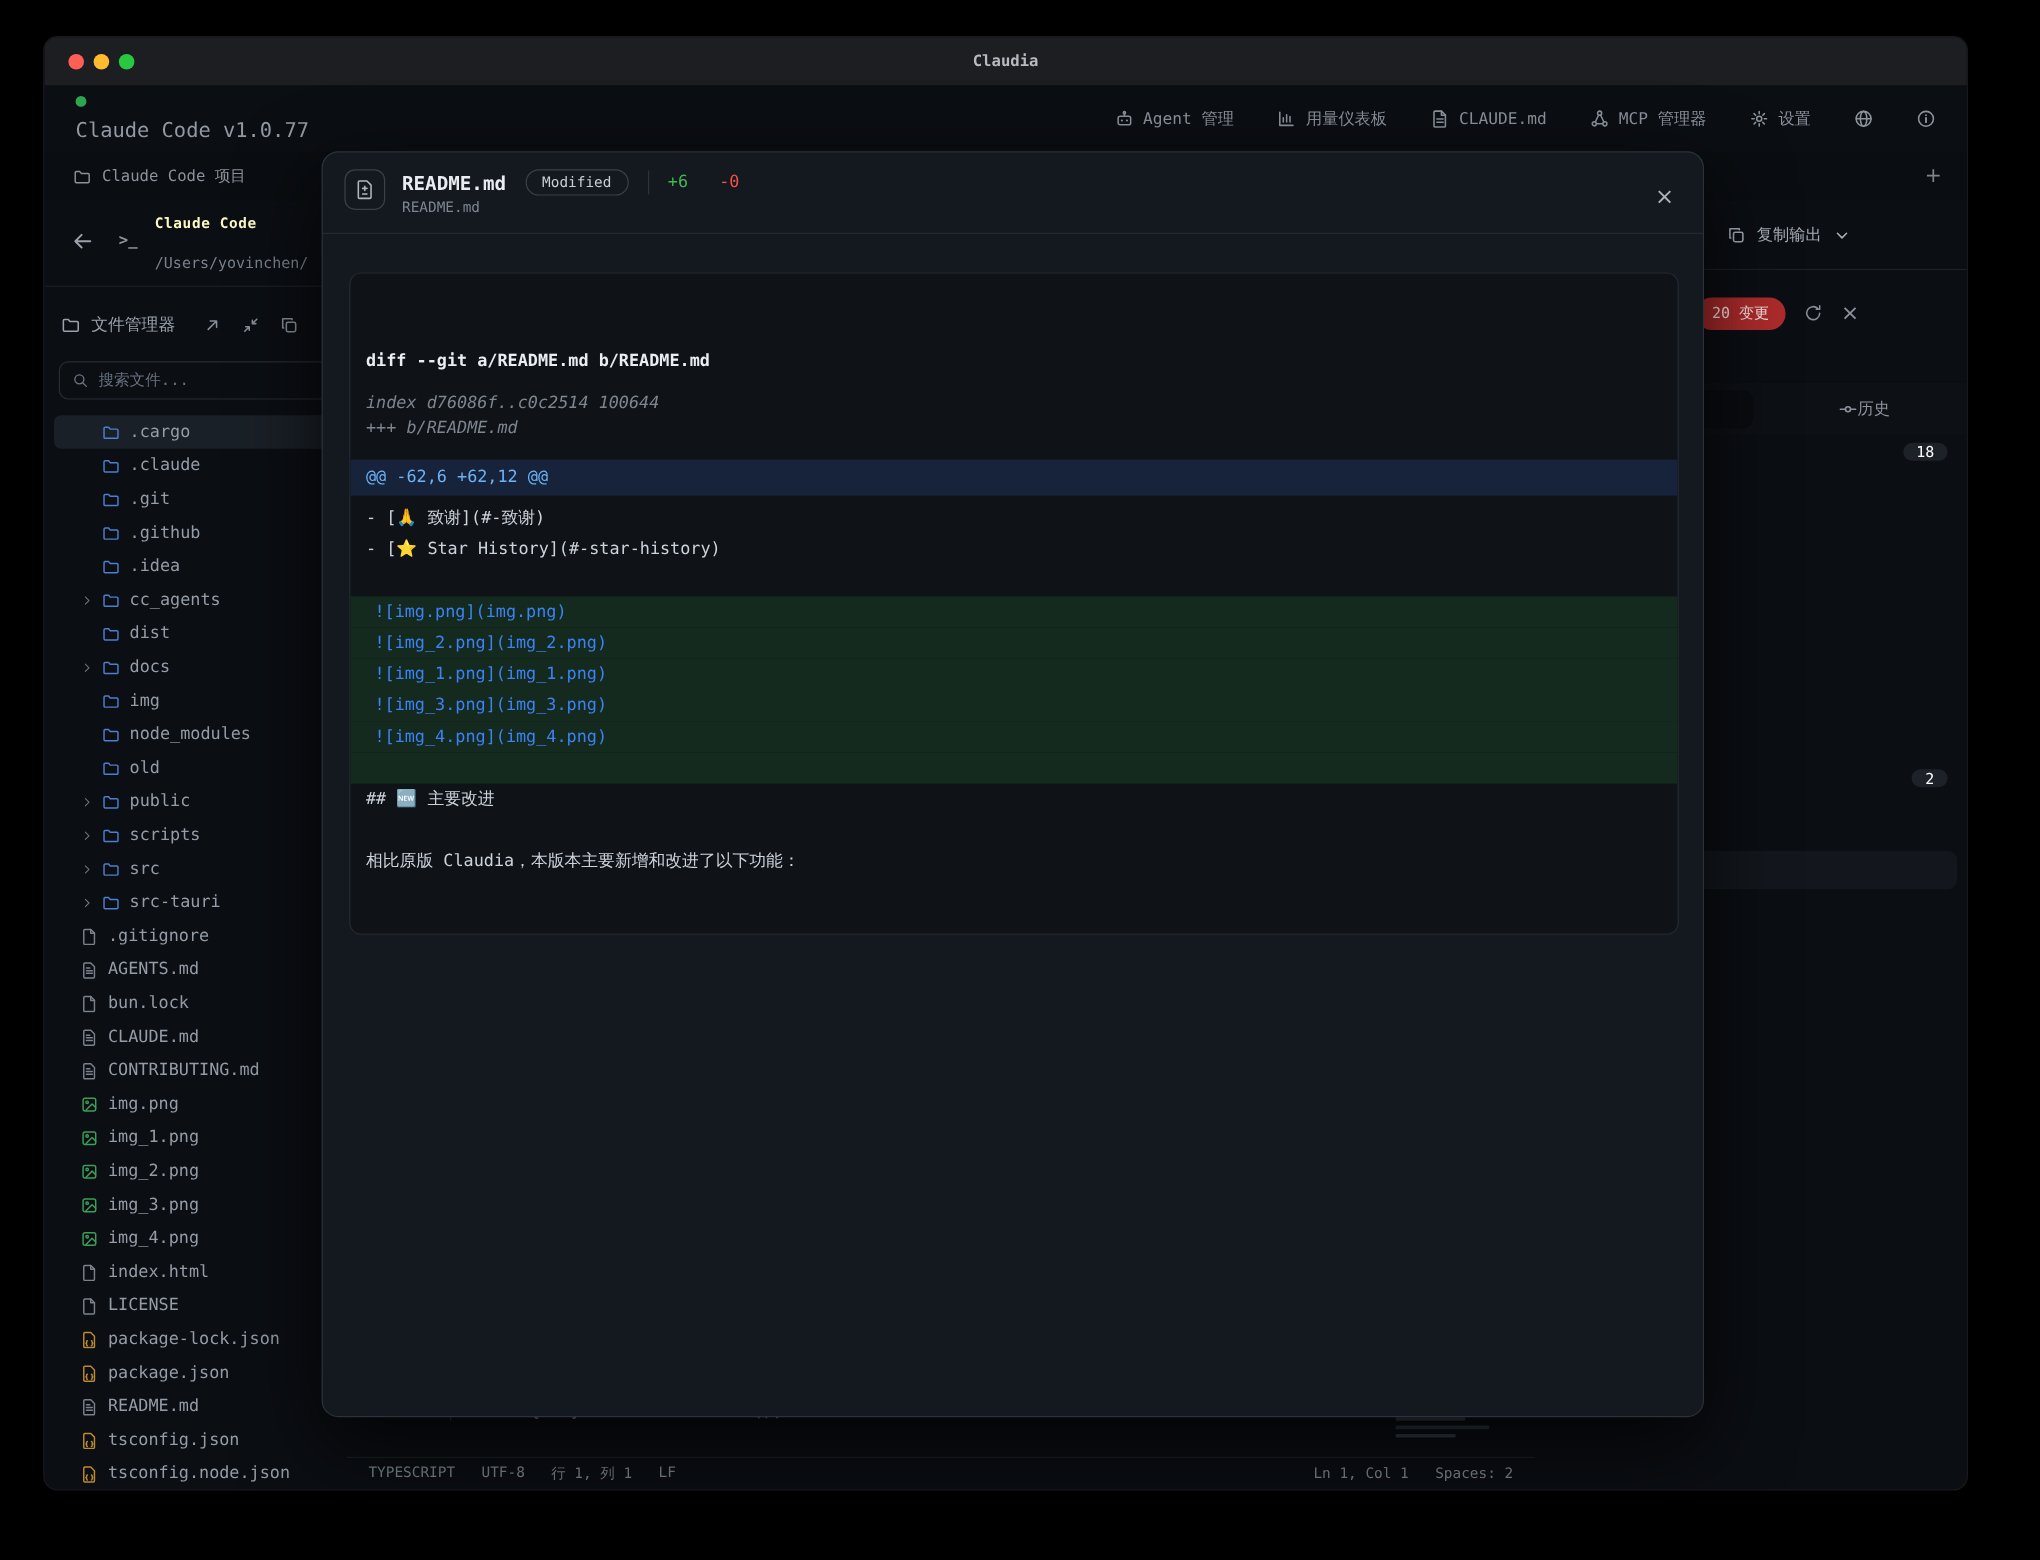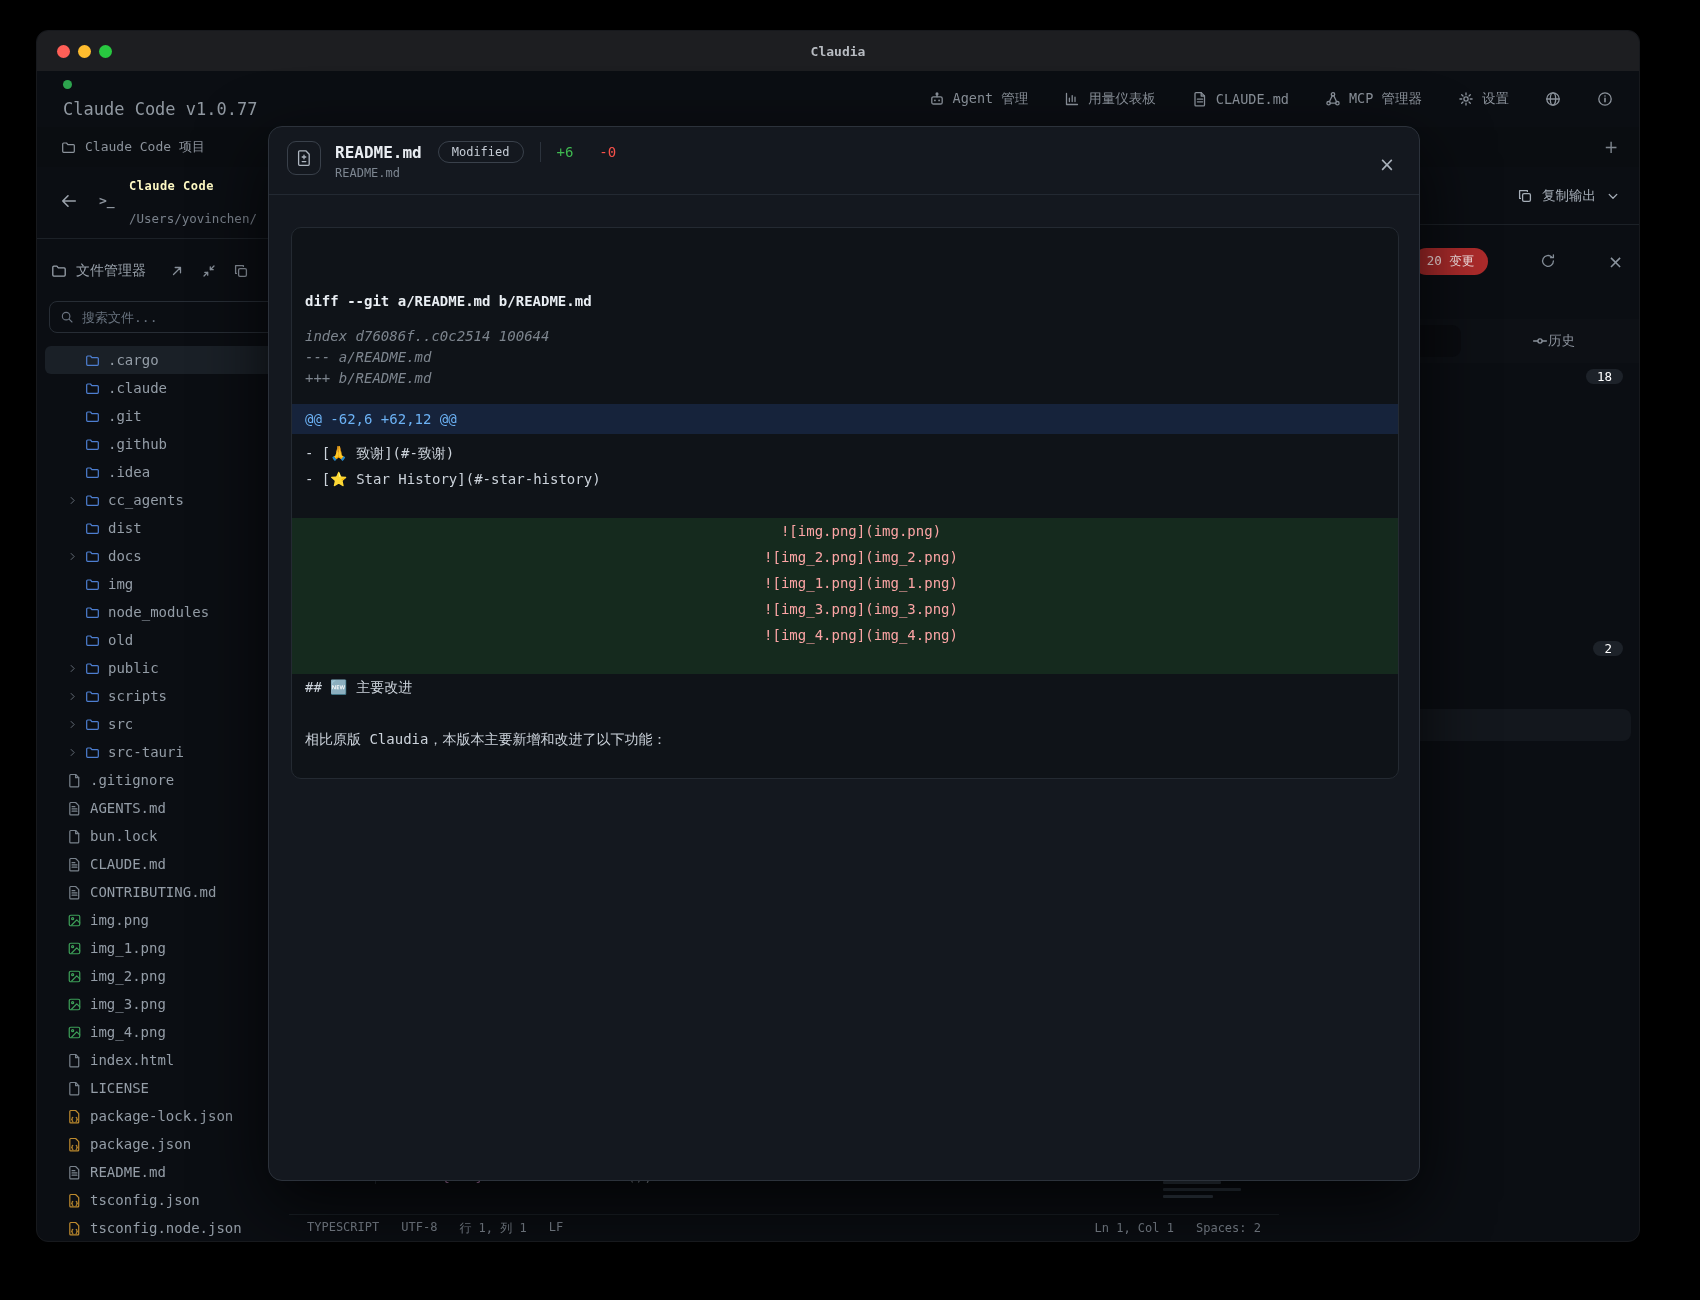--- a/index.html
+++ b/index.html
@@ -61,21 +61,21 @@
   .trow .ficon { width:16px; height:16px; margin-right:7px; display:flex; align-items:center; }
   .trow .ficon svg { width:15px; height:15px; }
   .ficon.folder { color:#4d7ed0; }
   .ficon.file { color:#79828c; }
   .ficon.doc { color:#79828c; }
   .ficon.image { color:#3d9e58; }
   .ficon.json { color:#bd8a2e; }
 
   
   #rpanel { position:absolute; left:1240px; top:136px; width:364px; bottom:62px; }
-  .rp-row { position:absolute; left:0; width:100%; display:flex; align-items:center; justify-content:space-between; color:#848d97; }
+  .rp-row { position:absolute; left:0; width:100%; display:flex; align-items:center; justify-content:center; color:#848d97; }
   #rp-toolbar { top:0; height:58px; padding-right:20px; gap:25px; border-bottom:1px solid #1c2127; }
   #rp-toolbar svg { width:17px; height:17px; }
   #copy-output { display:flex; align-items:center; gap:9px; color:#a6aeb8; font-size:13.5px; }
   #copy-output svg { width:16px; height:16px; }
   #rp-actions { top:58px; height:72px; padding-right:18px; gap:15px; }
   #rp-actions svg { width:16px; height:16px; }
   #changes-badge { background:#ad2b2b; color:#f7e3e3; font-size:12.5px; border-radius:999px;
     padding:5px 14px; display:flex; align-items:center; }
   .xlg { font-size:18px; color:#8a939d; font-family:"DejaVu Sans","Liberation Sans",sans-serif; }
   #rp-tabs { top:152px; height:44px; background:#0d1015; }
@@ -120,21 +120,21 @@
   #del-count { color:#f85149; font-size:14px; margin-left:10px; }
   #modal-close { position:absolute; right:24px; top:26px; font-size:19px; color:#aab2bc;
     font-family:"DejaVu Sans","Liberation Sans",sans-serif; }
 
   #diff-card { position:absolute; left:22px; top:100px; width:1108px; height:552px;
     background:#0f1318; border:1px solid #242a32; border-radius:10px; overflow:hidden; padding-top:60px; }
   .dline { font-size:14px; line-height:26px; padding-left:13px; color:#ccd3db; white-space:pre; }
   .dline.header { font-weight:700; color:#e9eef3; margin-bottom:12px; }
   .dline.meta { font-style:italic; color:#7d858e; line-height:21px; }
   .dline.hunk { background:#16233b; color:#6cb2f5; line-height:30px; margin:15px 0 6px; }
-  .dline.added { background:#152a1e; color:#fca5a5; padding-left:32px;text-align:center; }
+  .dline.added { background:#152a1e; color:#3b82f6; padding-left:20px; }
 </style>
 </head>
 <body>
 
 <div id="window" data-interactable="false">
 
   <div id="titlebar" data-interactable="false">
     <div id="traffic" data-interactable="false">
       <div class="light" data-interactable="true" style="background:#ff5f57"></div>
       <div class="light" data-interactable="true" style="background:#febc2e"></div>
@@ -707,21 +707,20 @@
           <span id="add-count" data-interactable="false">+6</span>
             <span id="del-count" data-interactable="false">-0</span>
         </div>
         <div id="modal-subtitle" data-interactable="false">README.md</div>
       </div>
     </div>
     <div id="modal-close" data-interactable="true">×</div>
     <div id="diff-card" data-interactable="false">
         <div class="dline header" data-interactable="false">diff --git a/README.md b/README.md</div>
         <div class="dline meta" data-interactable="false">index d76086f..c0c2514 100644</div>
-        <div class="dline meta" data-interactable="false">--- a/README.md</div>
         <div class="dline meta" data-interactable="false">+++ b/README.md</div>
         <div class="dline hunk" data-interactable="false">@@ -62,6 +62,12 @@</div>
         <div class="dline context" data-interactable="false">- [🙏 致谢](#-致谢)</div>
         <div class="dline context" data-interactable="false">- [⭐ Star History](#-star-history)</div>
         <div class="dline context" data-interactable="false">&nbsp;</div>
         <div class="dline added" data-interactable="false">![img.png](img.png)</div>
         <div class="dline added" data-interactable="false">![img_2.png](img_2.png)</div>
         <div class="dline added" data-interactable="false">![img_1.png](img_1.png)</div>
         <div class="dline added" data-interactable="false">![img_3.png](img_3.png)</div>
         <div class="dline added" data-interactable="false">![img_4.png](img_4.png)</div>

